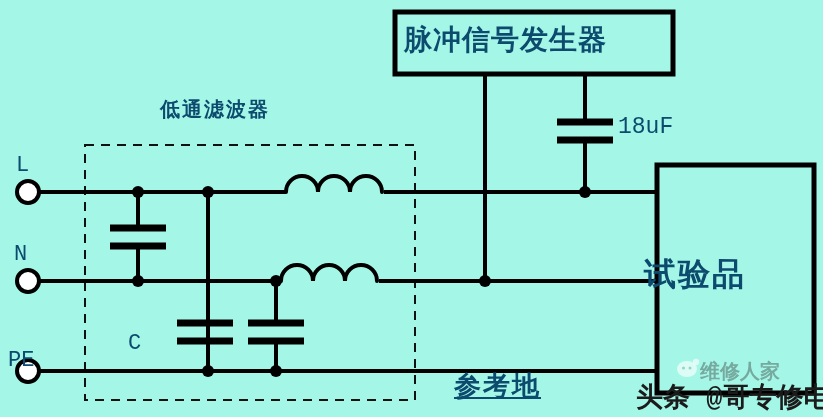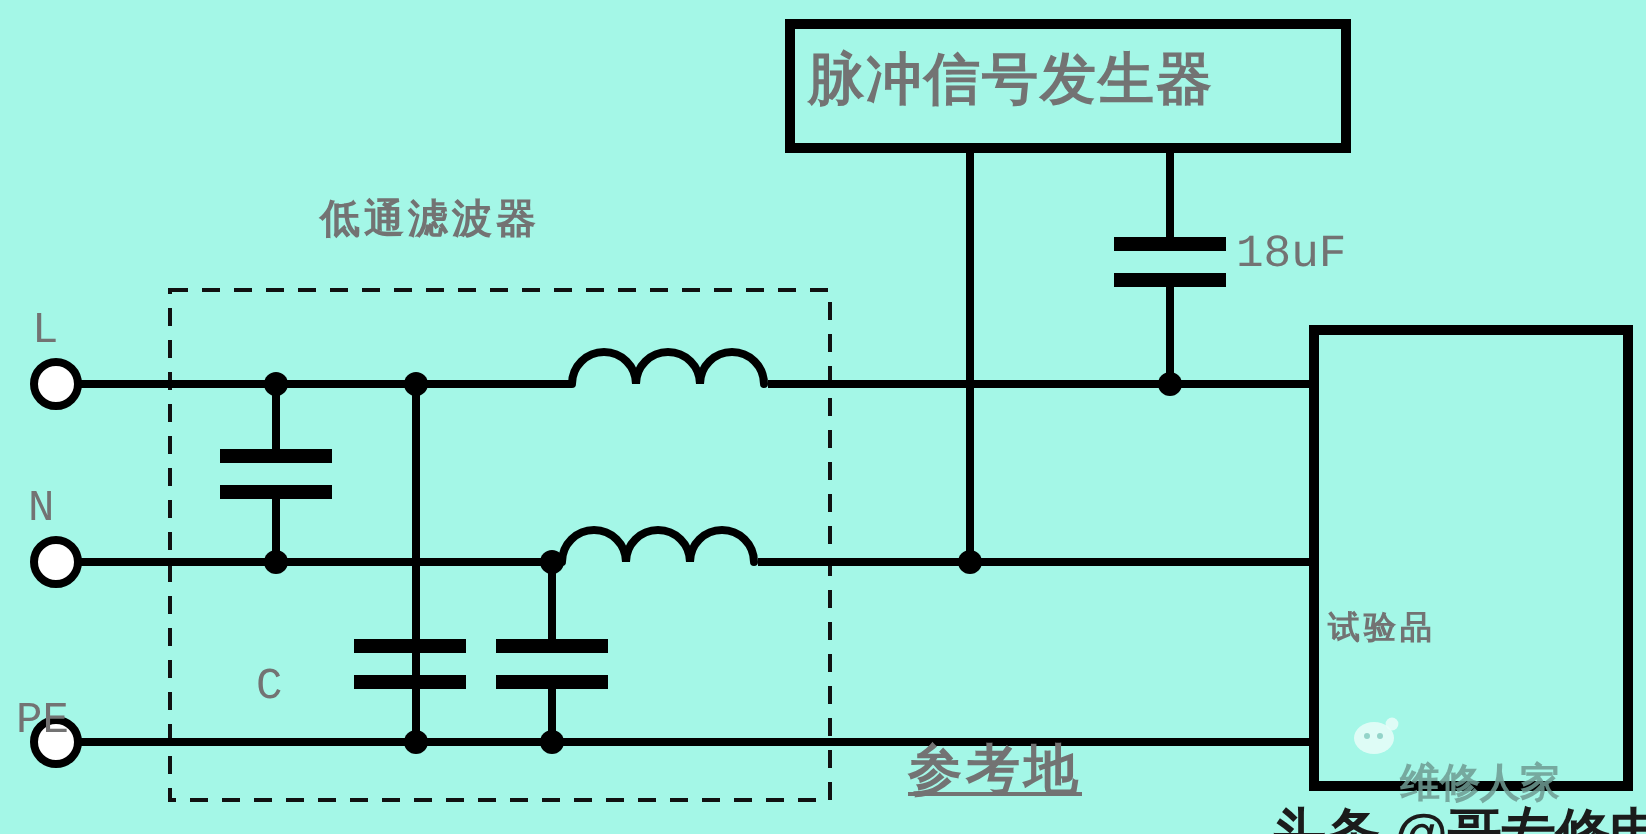--- a/index.html
+++ b/index.html
@@ -21,21 +21,21 @@
   }
   svg.circuit {
     position: absolute;
     left: 0;
     top: 0;
     width: 823px;
     height: 417px;
   }
   .lbl {
     position: absolute;
-    color: #737373;
+    color: #0c4a6e;
     white-space: nowrap;
     line-height: 1;
   }
   .lbl-cn {
     font-family: "DejaVu Sans", "Liberation Sans", sans-serif;
     font-weight: 600;
   }
   .lbl-lat {
     font-family: Liberation Mono, monospace;
   }
@@ -45,25 +45,24 @@
     font-size: 20px;
     letter-spacing: 2px;
   }
   #label-generator {
     left: 404px;
     top: 26px;
     font-size: 28px;
     letter-spacing: 1px;
   }
   #label-dut {
-    left: 664px;
+    left: 644px;
     top: 258px;
-    font-size: 16px;
+    font-size: 32px;
     letter-spacing: 2px;
-    margin-top: 48px;
   }
   #label-ground {
     left: 454px;
     top: 372px;
     font-size: 27px;
     letter-spacing: 2px;
     text-decoration: underline;
   }
   #label-cap18 {
     left: 618px;
@@ -91,22 +90,21 @@
     font-size: 22px;
   }
   #label-pe {
     left: 8px;
     top: 350px;
     font-size: 22px;
   }
   .watermark {
     position: absolute;
     white-space: nowrap;
-    font-family: Liberation Sans, sans-serif;
-    margin-top: 20px;
+    font-family: Liberation Mono, monospace;
   }
   #watermark-main {
     left: 636px;
     top: 379px;
     font-size: 27px;
     font-weight: 700;
     color: #1b1b1b;
     letter-spacing: 0px;
   }
   #watermark-sub {

